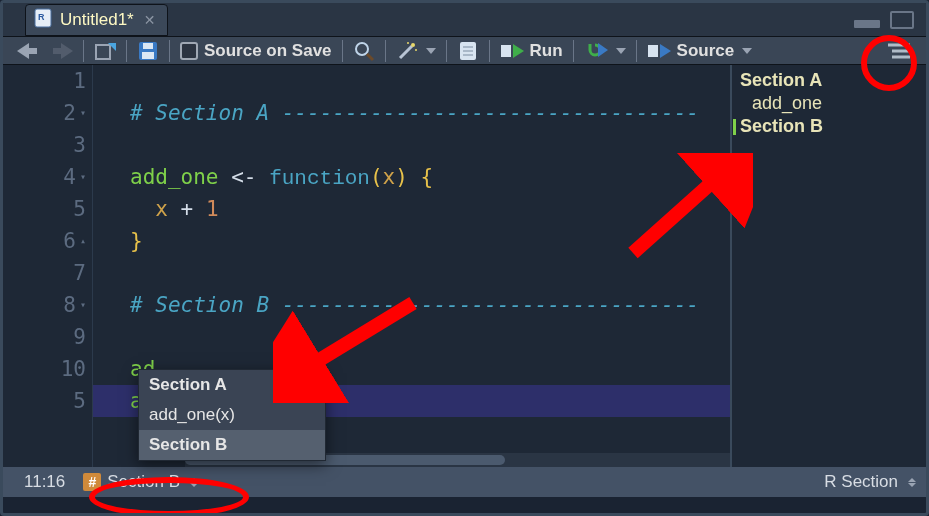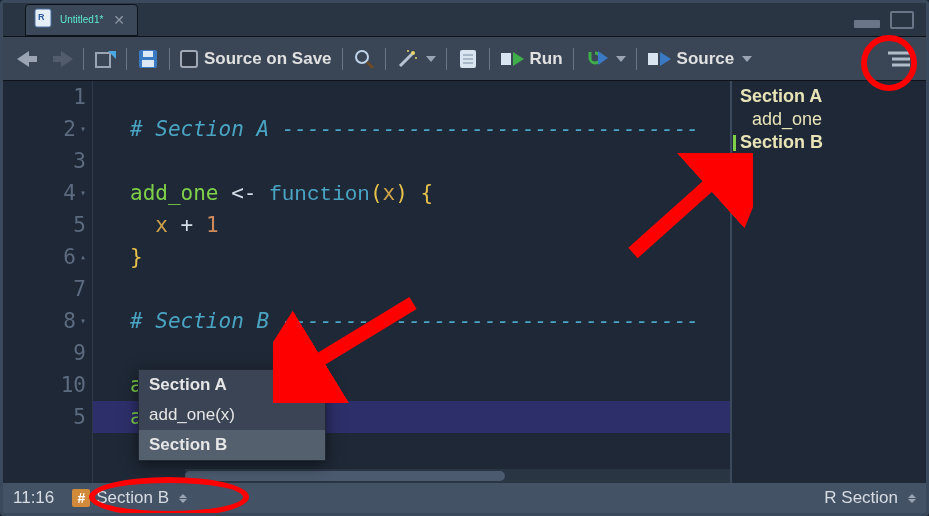--- a/index.html
+++ b/index.html
@@ -26,29 +26,29 @@
   .tab {
     display: flex;
     align-items: center;
     gap: 8px;
     background: #3b4859;
     border: 1px solid #0e131a;
     padding: 3px 10px 3px 8px;
     border-radius: 4px 4px 0 0;
   }
   .file-icon svg { width: 18px; height: 20px; }
-  .tab-label { color: #5eead4; font-size: 10px; }
+  .tab-label { color: #fef9c3; font-size: 17px; }
   .tab-close { color: #8a94a2; font-size: 14px; padding: 0 2px; cursor: pointer; }
   .window-controls { margin-left: auto; display: flex; gap: 10px; padding-right: 12px; align-items: center; }
   .win-btn { width: 22px; height: 14px; background: #6a7688; border-radius: 2px; }
   
   .toolbar {
     display: flex;
     align-items: center;
-    height: 44px;
+    height: 28px;
     background: #3a4656;
     border-bottom: 1px solid #0e131a;
     padding: 12px 8px;
   }
   .tb-btn {
     display: flex;
     align-items: center;
     justify-content: center;
     padding: 4px 6px;
     height: 30px;
@@ -147,21 +147,21 @@
   
   .status {
     height: 30px;
     background: #445266;
     display: flex;
     align-items: center;
     padding: 0 10px;
     font-size: 17px;
     color: #d8dde4;
   }
-  .status .pos { margin-right: 18px; }
+  .status .pos { margin-right: 18px; margin-left: 11px; }
   .status .crumb {
     display: flex; align-items: center; gap: 6px; cursor: pointer;
   }
   .hash-badge {
     width: 18px; height: 18px; background: #d08a3a; color: #fff;
     font-weight: 700; font-size: 14px; display: flex; align-items: center; justify-content: center;
     border-radius: 2px;
   }
   .updown { display: flex; flex-direction: column; gap: 1px; margin-left: 4px;}
   .updown span {

